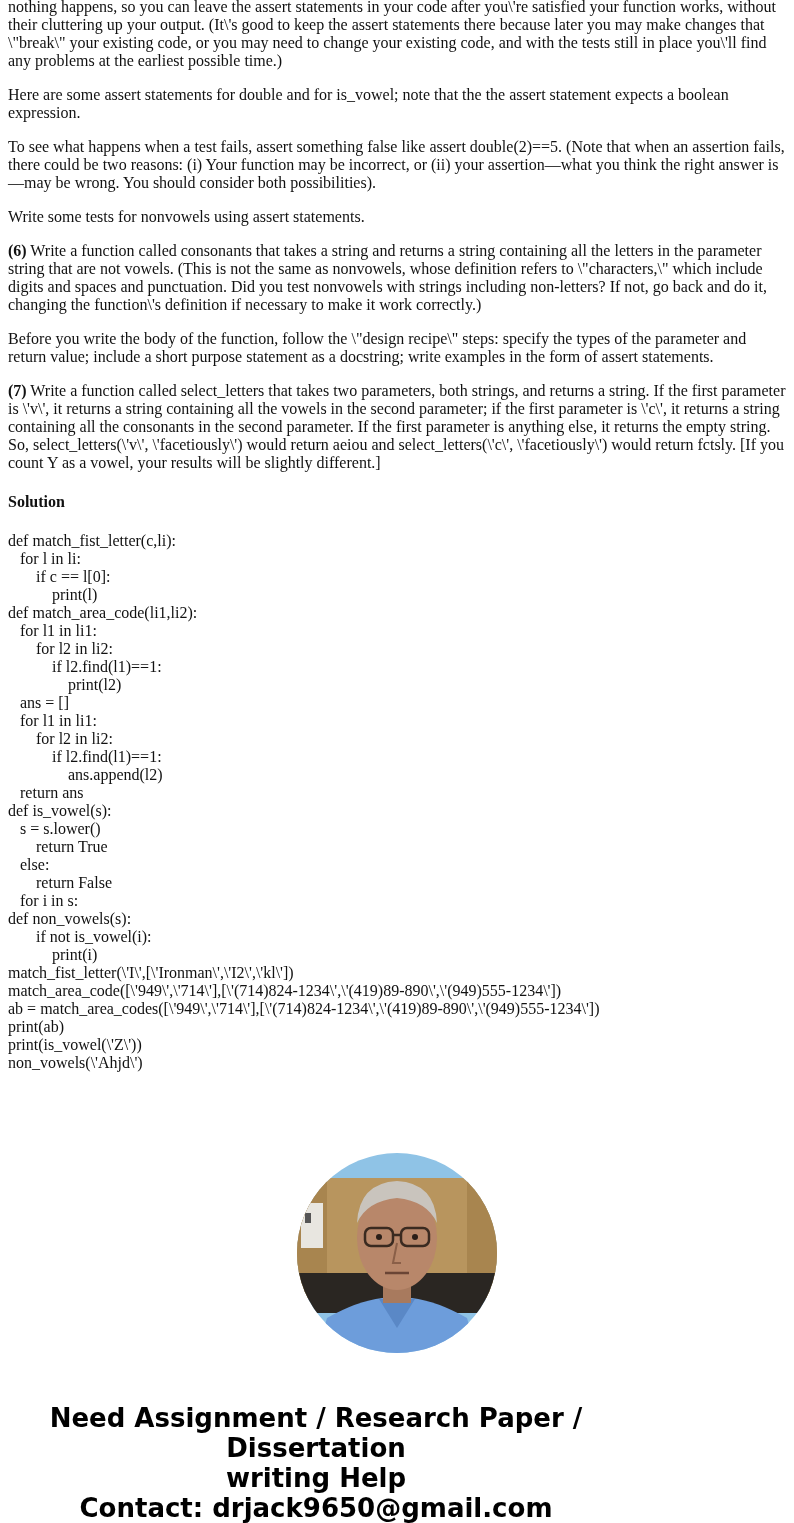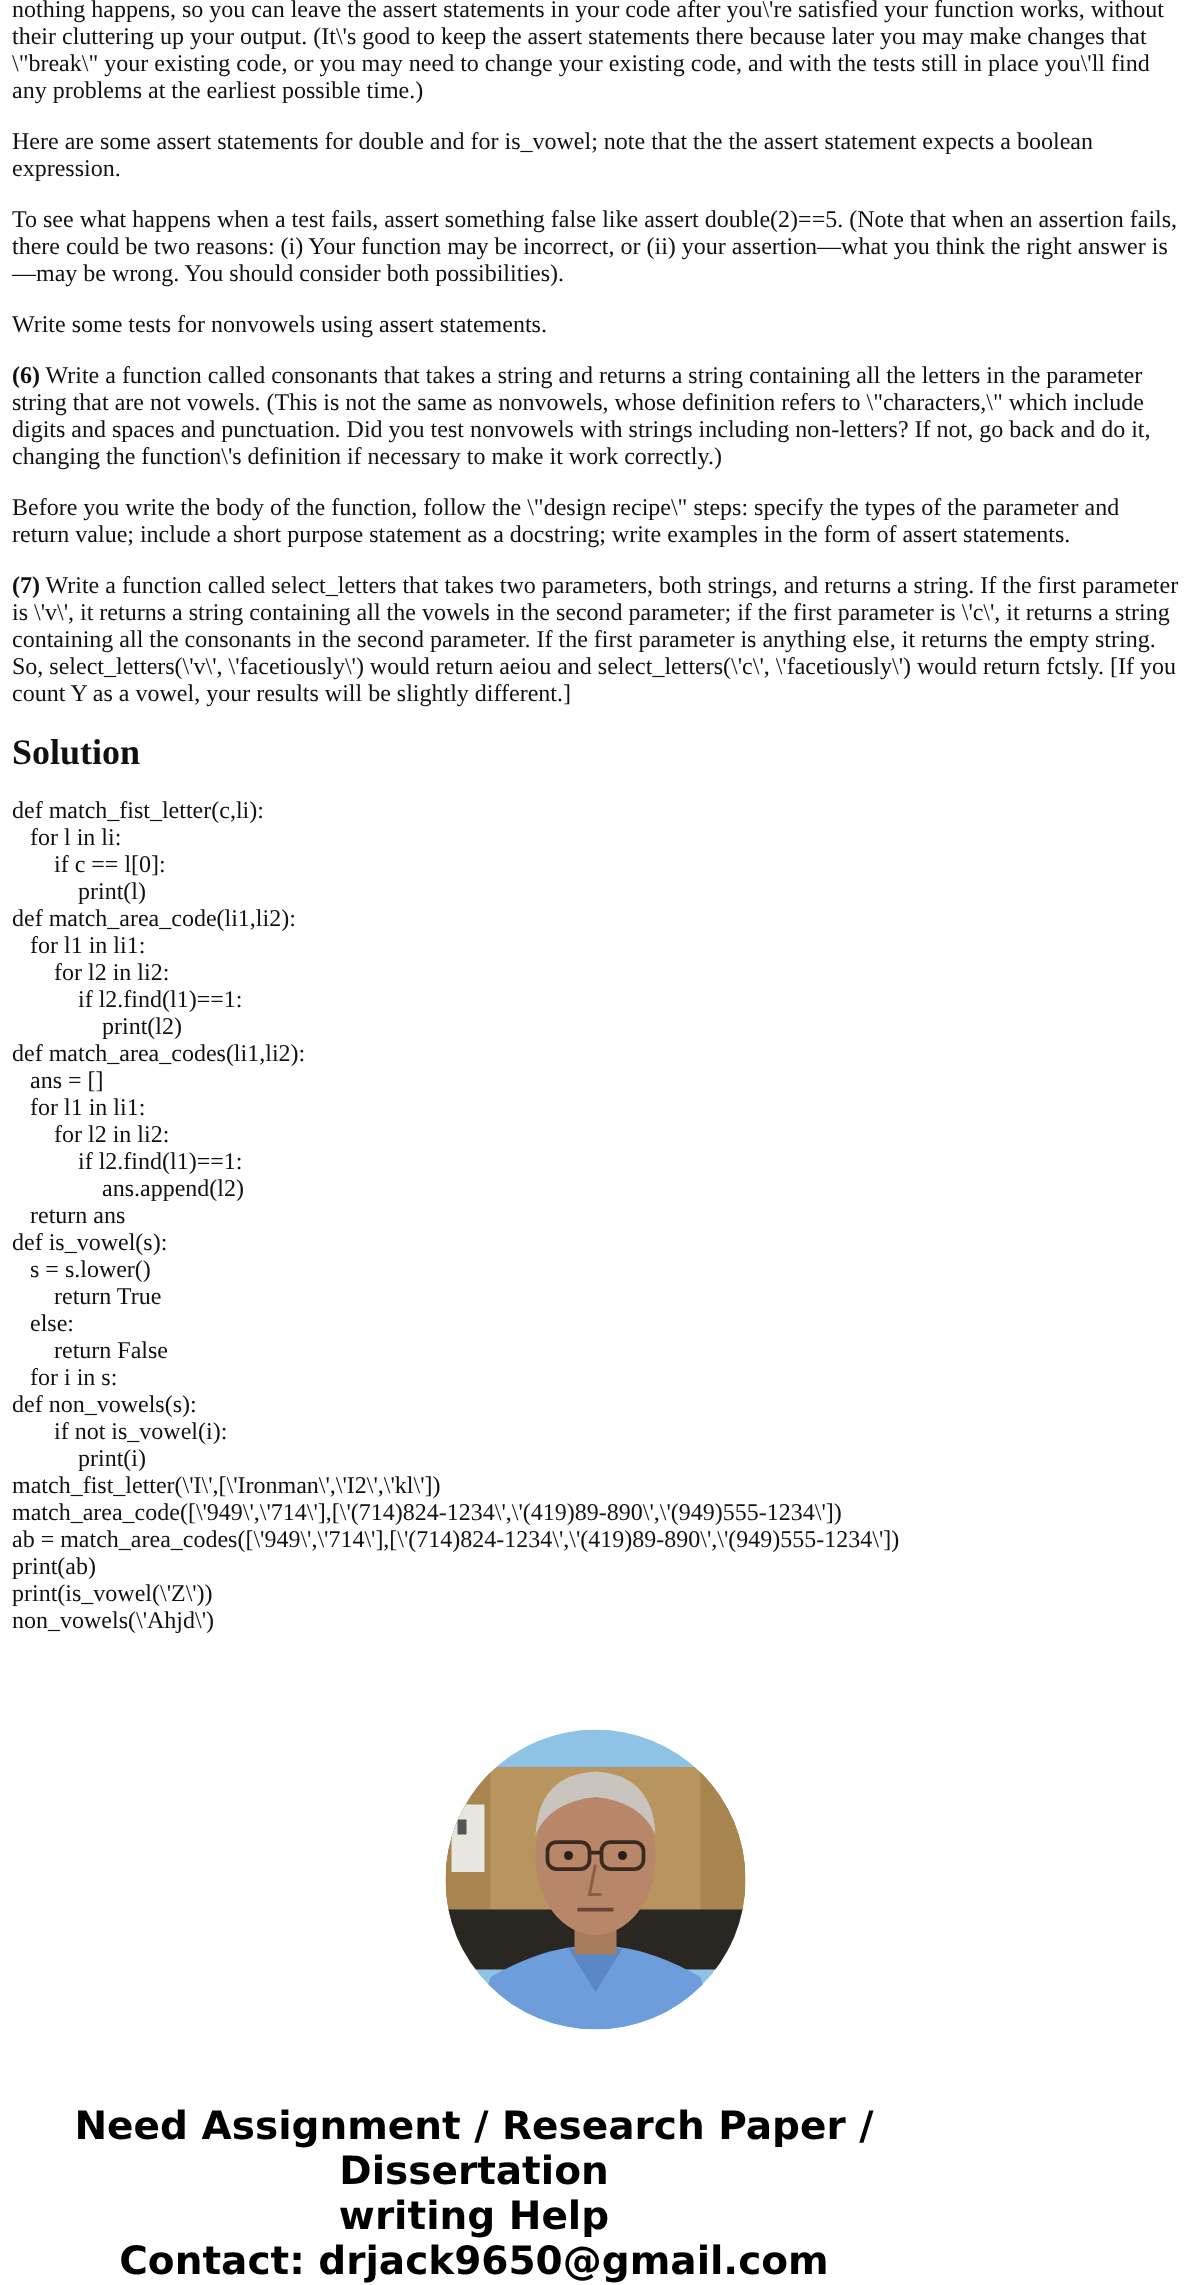--- a/index.html
+++ b/index.html
@@ -11,21 +11,21 @@
       font-family: "Liberation Serif", serif;
       font-size: 16px;
       line-height: 18px;
       color: #111111;
     }
     .content { position: absolute; left: 8px; top: -2px; width: 780px; }
     p { margin: 0 0 16px 0; }
     .qnum { font-weight: bold; }
     h3 {
       font-family: "Liberation Serif", serif;
-      font-size: 24px;
+      font-size: 16px;
       font-weight: bold;
       margin: 19px 0 19px 0;
       line-height: 22px;
     }
     .code { margin: 0; }
     .code-line { white-space: pre; height: 18px; line-height: 18px; }
     .avatar-wrap {
       position: absolute;
       left: 297px;
       top: 1153px;
@@ -64,21 +64,20 @@
   <div class="code">
     <div class="code-line">def match_fist_letter(c,li):</div>
     <div class="code-line">   for l in li:</div>
     <div class="code-line">       if c == l[0]:</div>
     <div class="code-line">           print(l)</div>
     <div class="code-line">def match_area_code(li1,li2):</div>
     <div class="code-line">   for l1 in li1:</div>
     <div class="code-line">       for l2 in li2:</div>
     <div class="code-line">           if l2.find(l1)==1:</div>
     <div class="code-line">               print(l2)</div>
-    <div class="code-line">def match_area_codes(li1,li2):</div>
     <div class="code-line">   ans = []</div>
     <div class="code-line">   for l1 in li1:</div>
     <div class="code-line">       for l2 in li2:</div>
     <div class="code-line">           if l2.find(l1)==1:</div>
     <div class="code-line">               ans.append(l2)</div>
     <div class="code-line">   return ans</div>
     <div class="code-line">def is_vowel(s):</div>
     <div class="code-line">   s = s.lower()</div>
     <div class="code-line">       return True</div>
     <div class="code-line">   else:</div>

